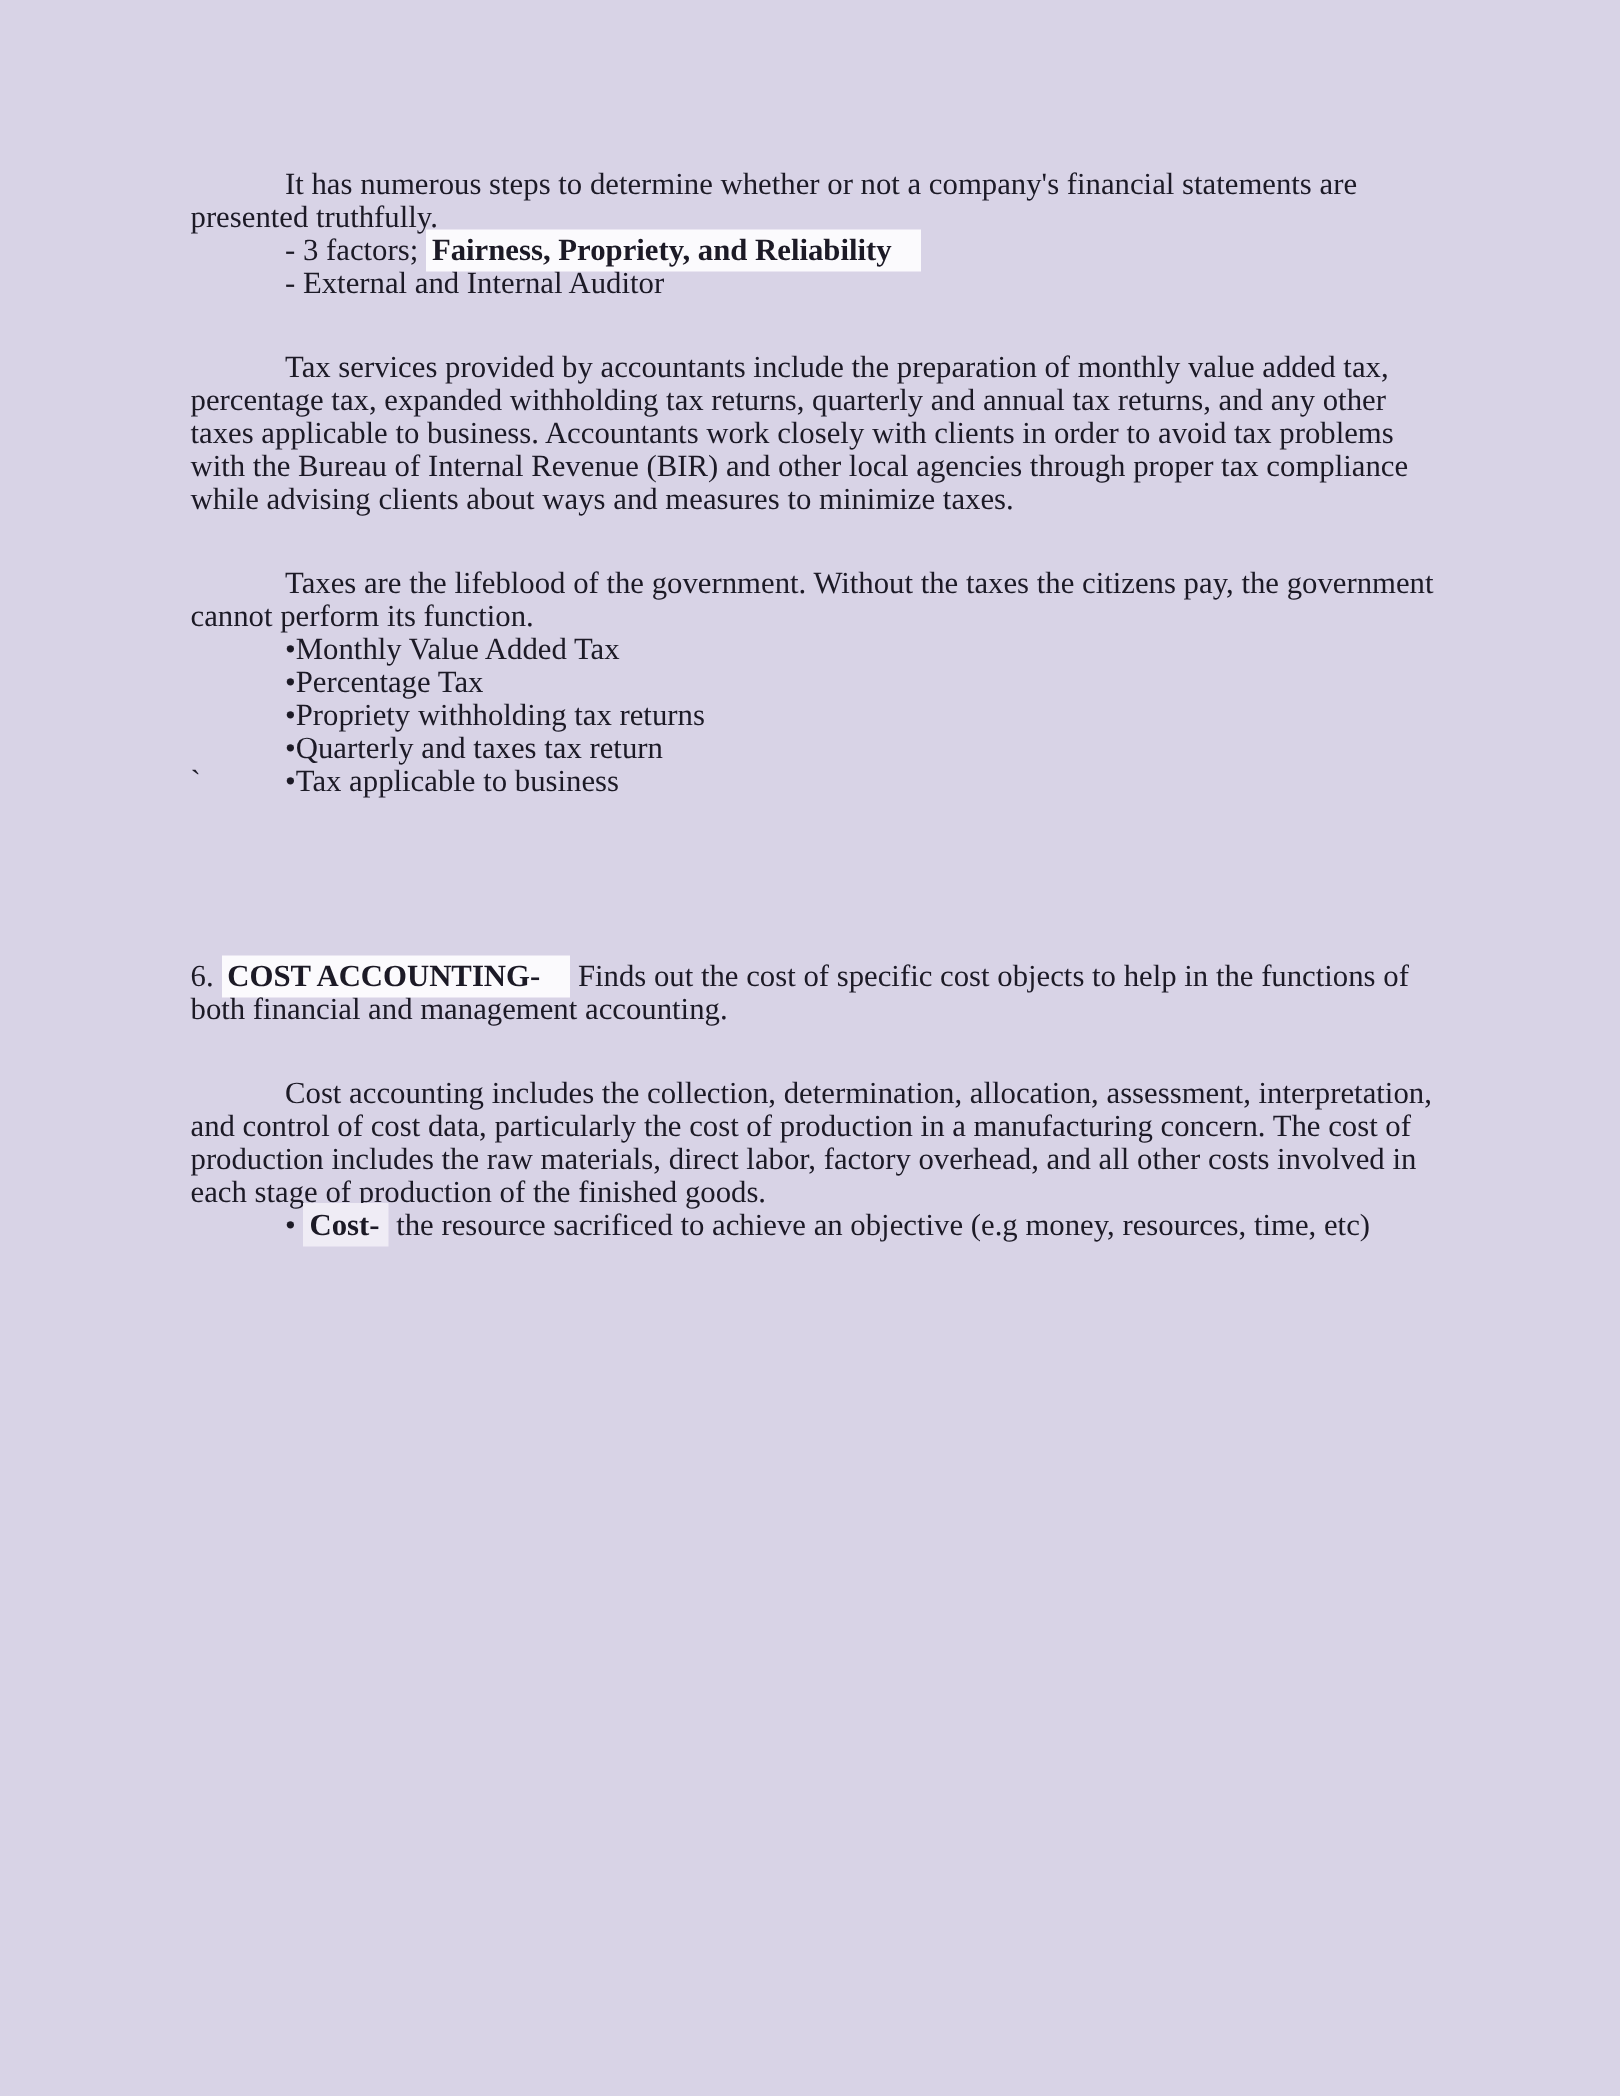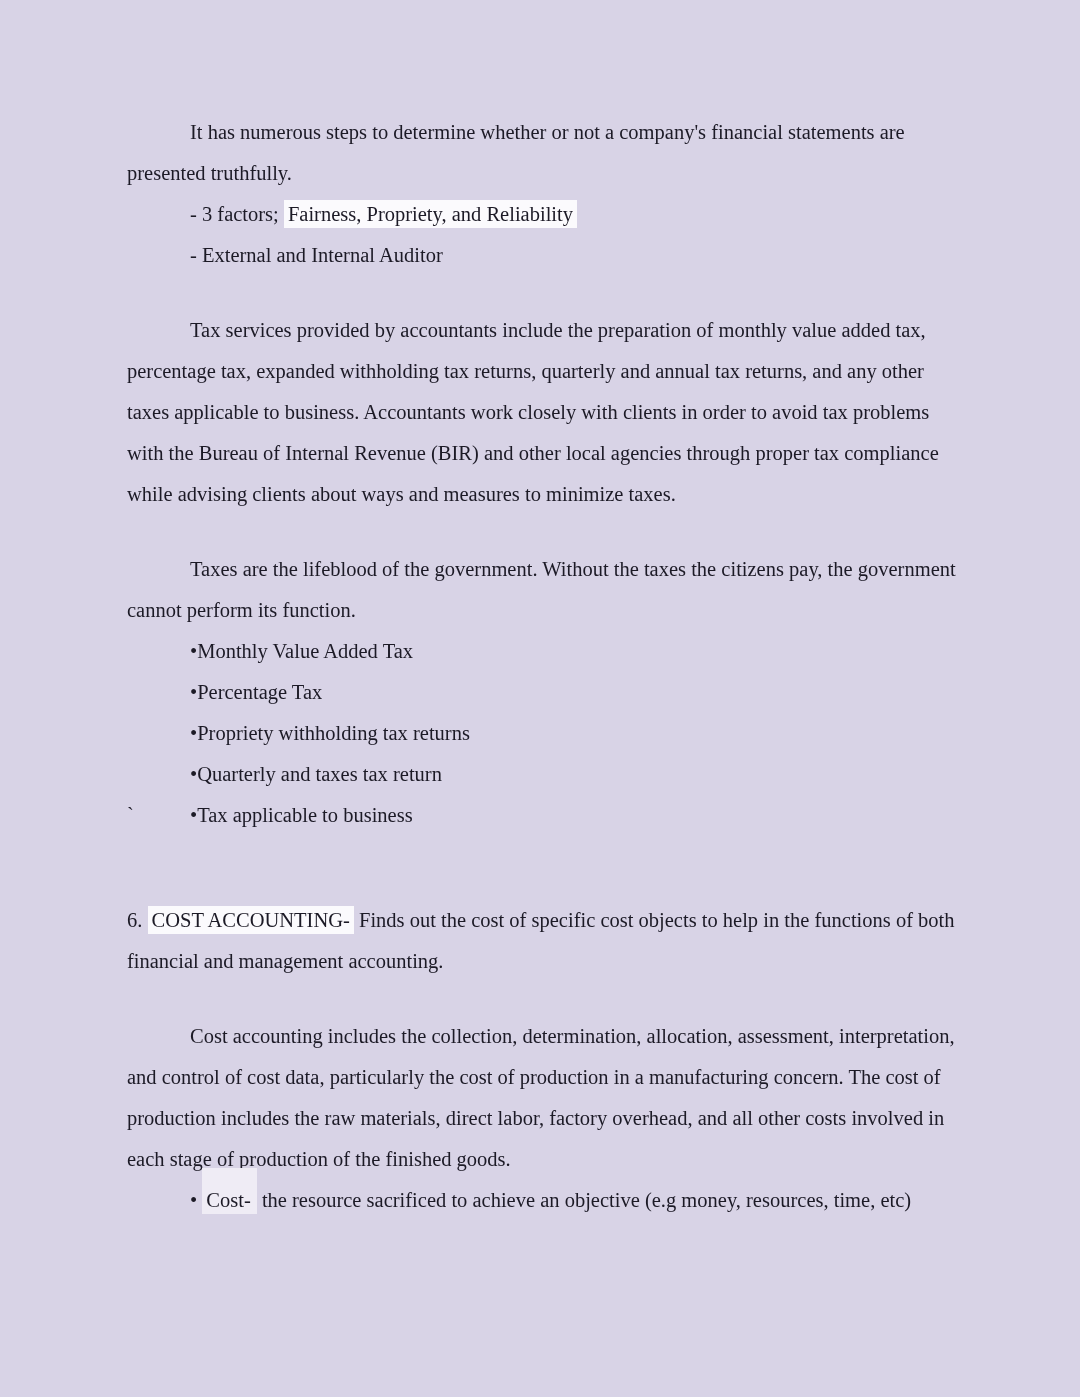--- a/index.html
+++ b/index.html
@@ -16,50 +16,50 @@
     background: var(--bg);
     font-family: "Liberation Serif", "DejaVu Serif", serif;
   }
   .page {
     position: relative;
     width: 1080px;
     height: 1328px;
     background: var(--bg);
     color: var(--ink);
     font-size: 20.5px;
-    line-height: 41px;
+    line-height: 22px;
     overflow: hidden;
   }
   .content {
     position: absolute;
     left: 127px;
     top: 112px;
     width: 830px;
   }
   p, .line { margin: 0; }
   .indent { text-indent: 63px; }
   .sub { padding-left: 63px; }
   .gap-1 { margin-top: 34px; }
-  .gap-2 { margin-top: 64px; }
+  .gap-2 { margin-top: 108px; }
   .hl {
     background: var(--hl);
-    font-weight: normal;
-    padding: 3px 4px 3px 4px;
+    font-weight: bold;
+    padding: 3px 20px 3px 4px;
   }
   .hl-block {
     background: var(--hl);
     font-weight: bold;
     display: inline-block;
     padding: 0 10px 2px 3px;
     margin-left: -3px;
   }
   .hl-soft {
     background: var(--hl-soft);
-    font-weight: normal;
-    padding: 21px 6px 3px 4px;
+    font-weight: bold;
+    padding: 4px 6px 3px 4px;
   }
   .mark-line { position: relative; }
   .stray {
     position: absolute;
     left: 0;
     top: 0;
   }
 </style>
 </head>
 <body>

